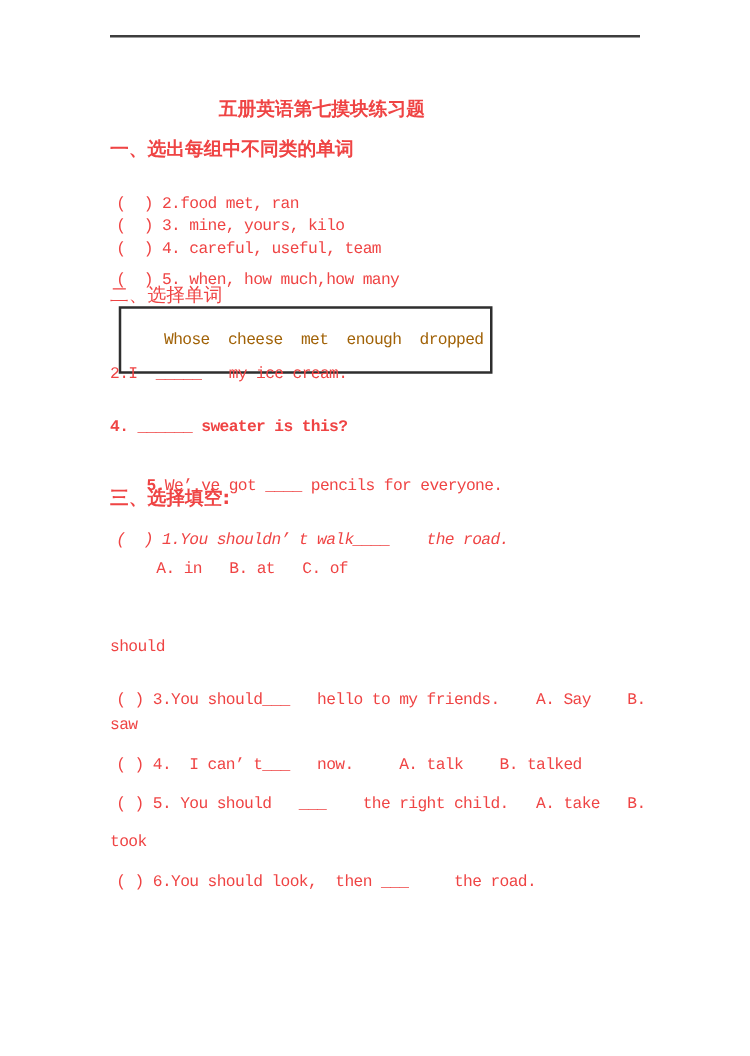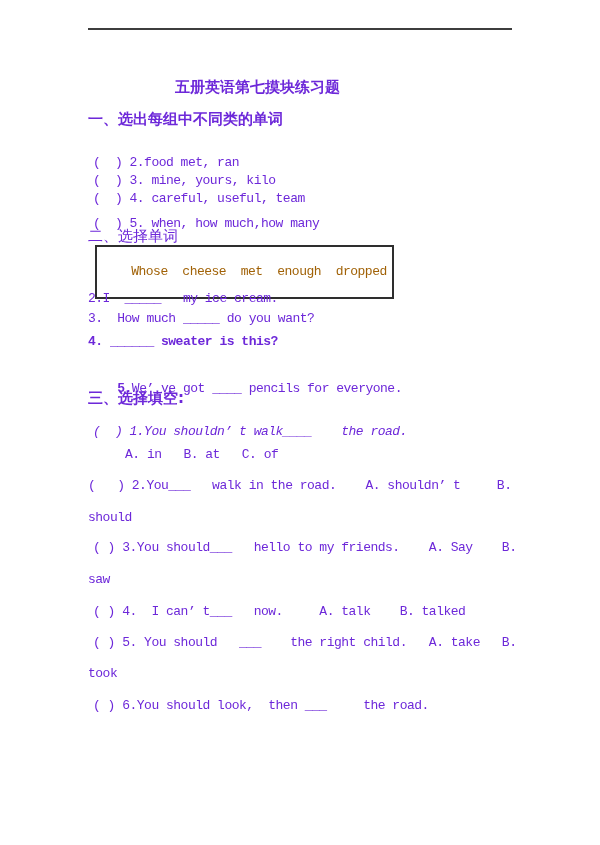--- a/index.html
+++ b/index.html
@@ -17,21 +17,21 @@
   }
   .top-rule {
     position: absolute;
     top: 28px; left: 88px;
     width: 424px; height: 2px;
     background: #3d3d3d;
   }
   .ln {
     position: absolute;
     white-space: pre;
-    color: #6d28d9;
+    color: #ef4444;
   }
   .mono {
     font-family: "Liberation Mono", "DejaVu Sans Mono", monospace;
     font-size: 13px;
     letter-spacing: -0.5px;
     line-height: 16px;
   }
   .cjk {
     font-family: "DejaVu Sans", "Liberation Sans", sans-serif;
     font-size: 15px;
@@ -64,31 +64,29 @@
   <div class="ln mono" style="top:155px; left:93px;">(  ) 2.food met, ran</div>
   <div class="ln mono" style="top:173px; left:93px;">(  ) 3. mine, yours, kilo</div>
   <div class="ln mono" style="top:191px; left:93px;">(  ) 4. careful, useful, team</div>
   <div class="ln mono" style="top:216px; left:93px;">(  ) 5. when, how much,how many</div>
 
   <div class="ln cjk" style="top:227px; left:88px;">二、选择单词</div>
   <div class="word-bank-box">
     <span>Whose  cheese  met  enough  dropped</span>
   </div>
   <div class="ln mono" style="top:291px; left:88px;">2.I  _____   my ice cream.</div>
-  <div class="ln mono" style="top:311px; left:88px;">3.  How much _____ do you want?</div>
   <div class="ln mono bold" style="top:334px; left:88px;">4. ______ sweater is this?</div>
   <div class="ln mono" style="top:365px; left:88px;">
     <span class="bold">5.</span><span>We’ ve got ____ pencils for everyone.</span>
   </div>
 
   <div class="ln cjk bold" style="top:389px; left:88px;">三、选择填空:</div>
   <div class="ln mono" style="top:424px; left:93px;font-style:italic;">(  ) 1.You shouldn’ t walk____    the road.</div>
   <div class="ln mono" style="top:447px; left:125px;">A. in   B. at   C. of</div>
-  <div class="ln mono" style="top:478px; left:88px;">(   ) 2.You___   walk in the road.    A. shouldn’ t     B.</div>
   <div class="ln mono" style="top:510px; left:88px;">should</div>
-  <div class="ln mono" style="top:540px; left:93px;text-align:center;">( ) 3.You should___   hello to my friends.    A. Say    B.</div>
+  <div class="ln mono" style="top:552px; left:93px;text-align:center;">( ) 3.You should___   hello to my friends.    A. Say    B.</div>
   <div class="ln mono" style="top:572px; left:88px;">saw</div>
   <div class="ln mono" style="top:604px; left:93px;">( ) 4.  I can’ t___   now.     A. talk    B. talked</div>
   <div class="ln mono" style="top:635px; left:93px;">( ) 5. You should   ___    the right child.   A. take   B.</div>
   <div class="ln mono" style="top:666px; left:88px;">took</div>
   <div class="ln mono" style="top:698px; left:93px;">( ) 6.You should look,  then ___     the road.</div>
 
 </div>
 
 </body></html>

